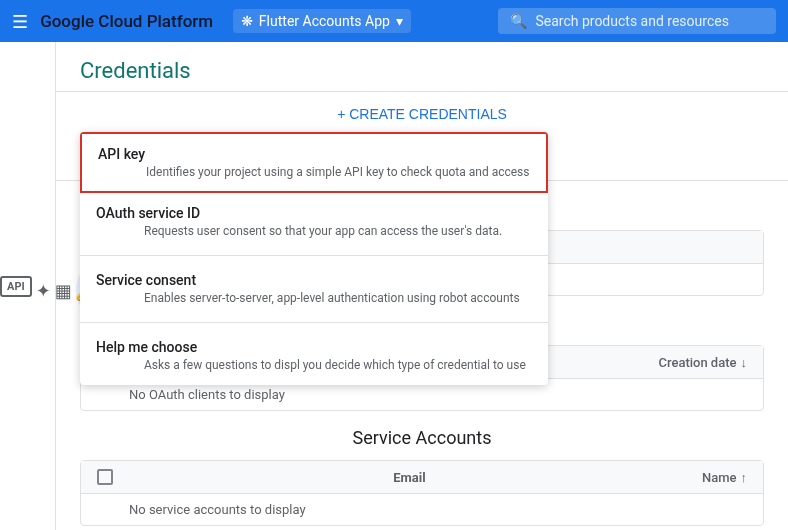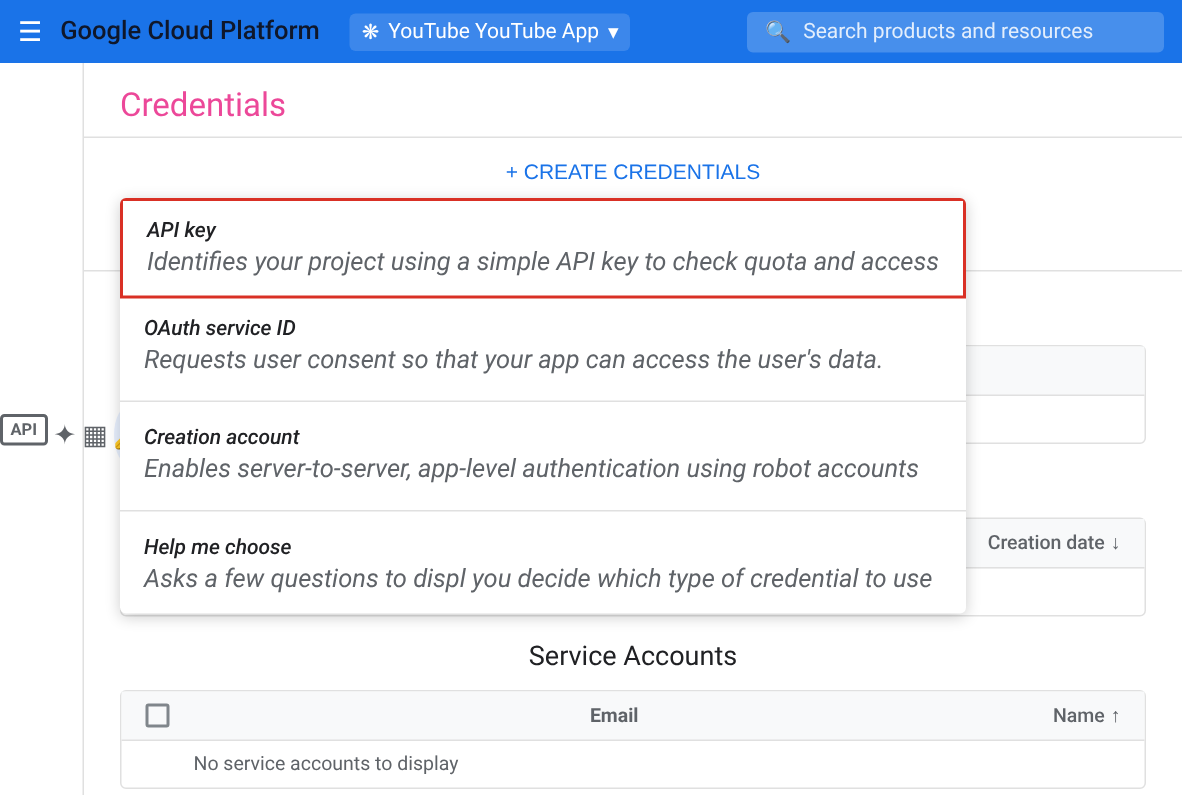--- a/index.html
+++ b/index.html
@@ -79,21 +79,21 @@
     
     .content { flex: 1; overflow-y: auto; padding: 0; position: relative; }
 
     .page-header {
       display: flex;
       align-items: center;
       padding: 16px 24px 8px;
       gap: 16px;
       border-bottom: 1px solid #e0e0e0;
     }
-    .page-title { font-size: 22px; font-weight: 400; color: #ec4899; }
+    .page-title { font-size: 22px; font-weight: 400; color: #0f766e; }
 
     .toolbar {
       display: flex;
       align-items: center;
       padding: 8px 24px;
       gap: 16px;
       border-bottom: 1px solid #e0e0e0;
     }
     .btn-create {
       display: flex; align-items: center; gap: 6px;
@@ -123,39 +123,39 @@
     .dropdown-menu {
       position: absolute;
       top: 40px;
       left: 24px;
       background: #fff;
       border-radius: 4px;
       box-shadow: 0 2px 10px rgba(0,0,0,0.2);
       z-index: 100;
       min-width: 440px;
       overflow: hidden;
-      font-style: italic;
     }
     .dropdown-item {
       padding: 12px 16px;
       cursor: pointer;
       border-bottom: 1px solid transparent;
     }
     .dropdown-item.highlighted {
       border: 2px solid #d93025;
     }
     .dropdown-item-title {
       font-size: 14px;
       font-weight: 500;
       color: #202124;
       margin-bottom: 3px;
     }
     .dropdown-item-desc {
-      font-size: 17px;
+      font-size: 12px;
       color: #5f6368;
+      margin-left: 48px;
     }
     .dropdown-divider { height: 1px; background: #e0e0e0; margin: 4px 0; }
 
     
     .section { padding: 16px 24px; }
     .section-title { font-size: 18px; font-weight: 400; color: #202124; margin-bottom: 12px; }
 
     
     .table-container { border: 1px solid #e0e0e0; border-radius: 4px; }
     .table-header {
@@ -187,21 +187,21 @@
     .sort-arrow { font-size: 13px; }
   </style>
 </head>
 <body>
 
 <nav class="top-nav">
   <span class="nav-hamburger">☰</span>
   <span class="nav-logo">Google Cloud Platform</span>
   <div class="nav-project">
     <span>❋</span>
-    <span>YouTube YouTube App</span>
+    <span>Flutter Accounts App</span>
     <span>▾</span>
   </div>
   <div class="nav-search">
     <span>🔍</span>
     <span>Search products and resources</span>
   </div>
 </nav>
 
 <div class="main-layout">
 
@@ -235,21 +235,21 @@
           <div class="dropdown-item-desc">Identifies your project using a simple API key to check quota and access</div>
         </div>
 
         <div class="dropdown-item">
           <div class="dropdown-item-title">OAuth service ID</div>
           <div class="dropdown-item-desc">Requests user consent so that your app can access the user's data.</div>
         </div>
         <div class="dropdown-divider"></div>
 
         <div class="dropdown-item">
-          <div class="dropdown-item-title">Creation account</div>
+          <div class="dropdown-item-title">Service consent</div>
           <div class="dropdown-item-desc">Enables server-to-server, app-level authentication using robot accounts</div>
         </div>
         <div class="dropdown-divider"></div>
 
         <div class="dropdown-item">
           <div class="dropdown-item-title">Help me choose</div>
           <div class="dropdown-item-desc">Asks a few questions to displ you decide which type of credential to use</div>
         </div>
       </div>
     </div>

